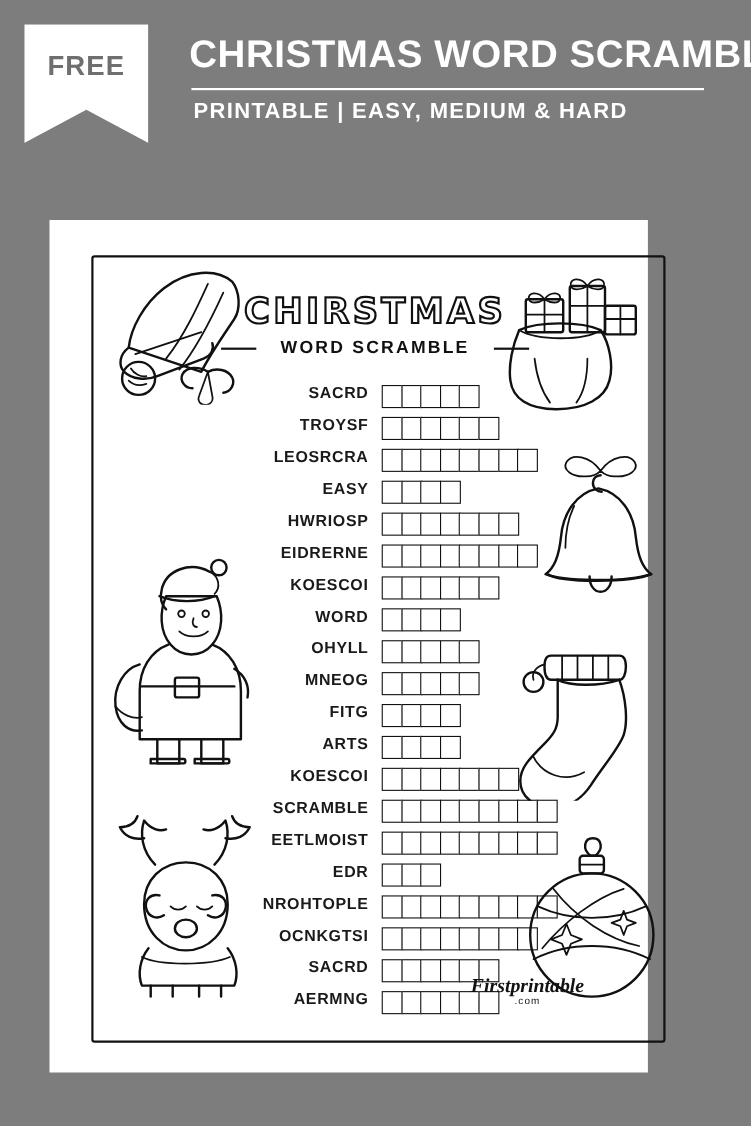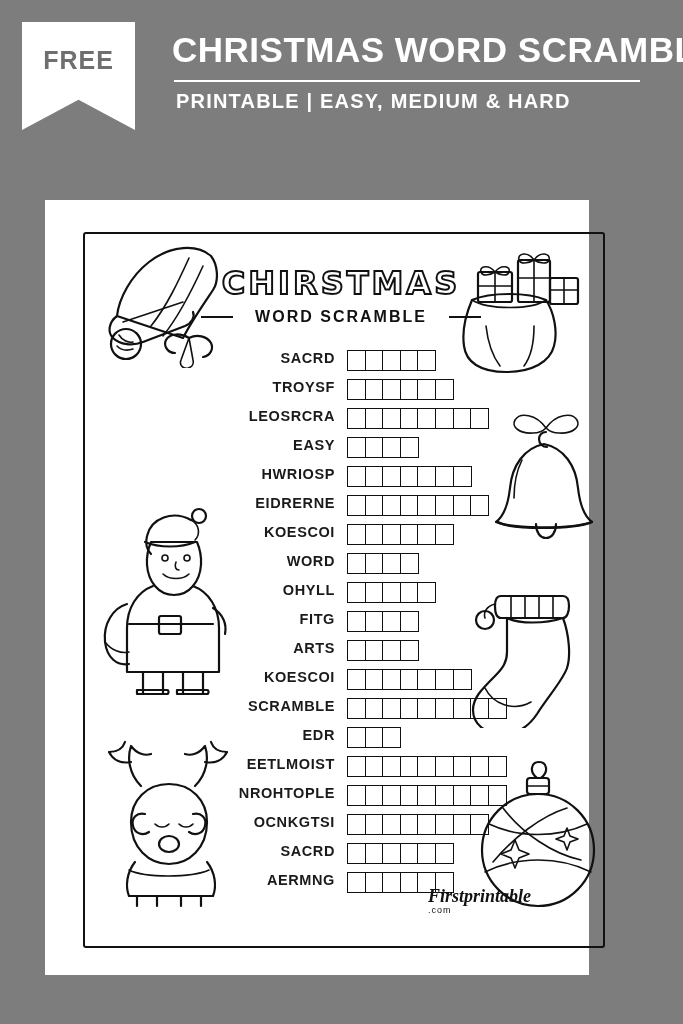--- a/index.html
+++ b/index.html
@@ -81,21 +81,21 @@
   }
   .boxes{display:flex;}
   .cell{
     width:19px;height:21px;border:1.4px solid #111;margin-right:-1.4px;
     background:#fff;
     box-sizing:border-box;
   }
 
   
   .logo{
-    position:absolute;right:58px;bottom:60px;text-align:left;
+    position:absolute;right:58px;bottom:60px;text-align:center;
   }
   .logo .brand{
     font-size:18px;font-style:italic;font-weight:bold;color:#111;
     font-family:"Liberation Serif", serif;
   }
   .logo .dotcom{
     font-size:9px;color:#111;letter-spacing:1px;margin-top:-2px;
   }
 
   
@@ -219,20 +219,30 @@
         <div class="word">OHYLL</div>
         <div class="boxes">
           <div class="cell"></div>
           <div class="cell"></div>
           <div class="cell"></div>
           <div class="cell"></div>
           <div class="cell"></div>
         </div>
       </div>
       <div class="row">
+        <div class="word">MNEOG</div>
+        <div class="boxes">
+          <div class="cell"></div>
+          <div class="cell"></div>
+          <div class="cell"></div>
+          <div class="cell"></div>
+          <div class="cell"></div>
+        </div>
+      </div>
+      <div class="row">
         <div class="word">FITG</div>
         <div class="boxes">
           <div class="cell"></div>
           <div class="cell"></div>
           <div class="cell"></div>
           <div class="cell"></div>
         </div>
       </div>
       <div class="row">
         <div class="word">ARTS</div>
@@ -263,36 +273,36 @@
           <div class="cell"></div>
           <div class="cell"></div>
           <div class="cell"></div>
           <div class="cell"></div>
           <div class="cell"></div>
           <div class="cell"></div>
           <div class="cell"></div>
         </div>
       </div>
       <div class="row">
+        <div class="word">EETLMOIST</div>
+        <div class="boxes">
+          <div class="cell"></div>
+          <div class="cell"></div>
+          <div class="cell"></div>
+          <div class="cell"></div>
+          <div class="cell"></div>
+          <div class="cell"></div>
+          <div class="cell"></div>
+          <div class="cell"></div>
+          <div class="cell"></div>
+        </div>
+      </div>
+      <div class="row">
         <div class="word">EDR</div>
         <div class="boxes">
-          <div class="cell"></div>
-          <div class="cell"></div>
-          <div class="cell"></div>
-        </div>
-      </div>
-      <div class="row">
-        <div class="word">EETLMOIST</div>
-        <div class="boxes">
-          <div class="cell"></div>
-          <div class="cell"></div>
-          <div class="cell"></div>
-          <div class="cell"></div>
-          <div class="cell"></div>
-          <div class="cell"></div>
           <div class="cell"></div>
           <div class="cell"></div>
           <div class="cell"></div>
         </div>
       </div>
       <div class="row">
         <div class="word">NROHTOPLE</div>
         <div class="boxes">
           <div class="cell"></div>
           <div class="cell"></div>

